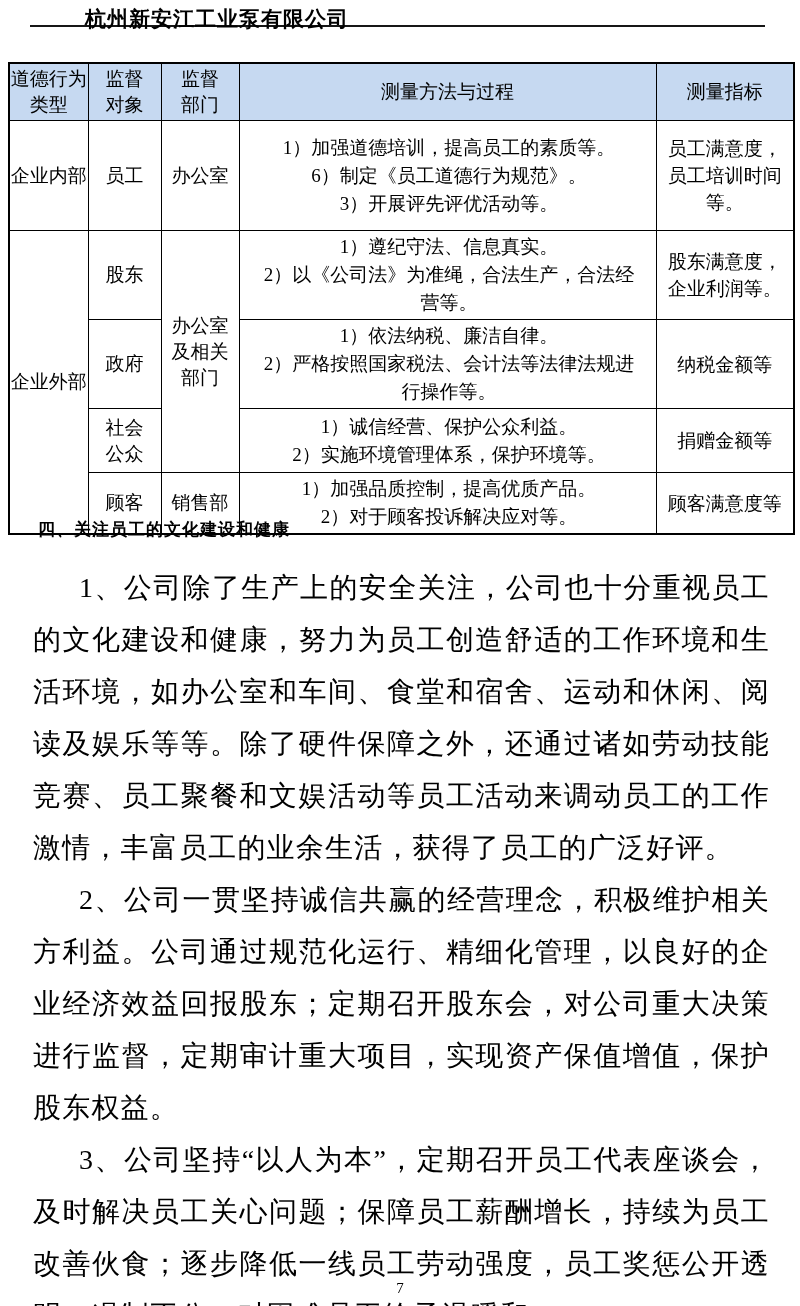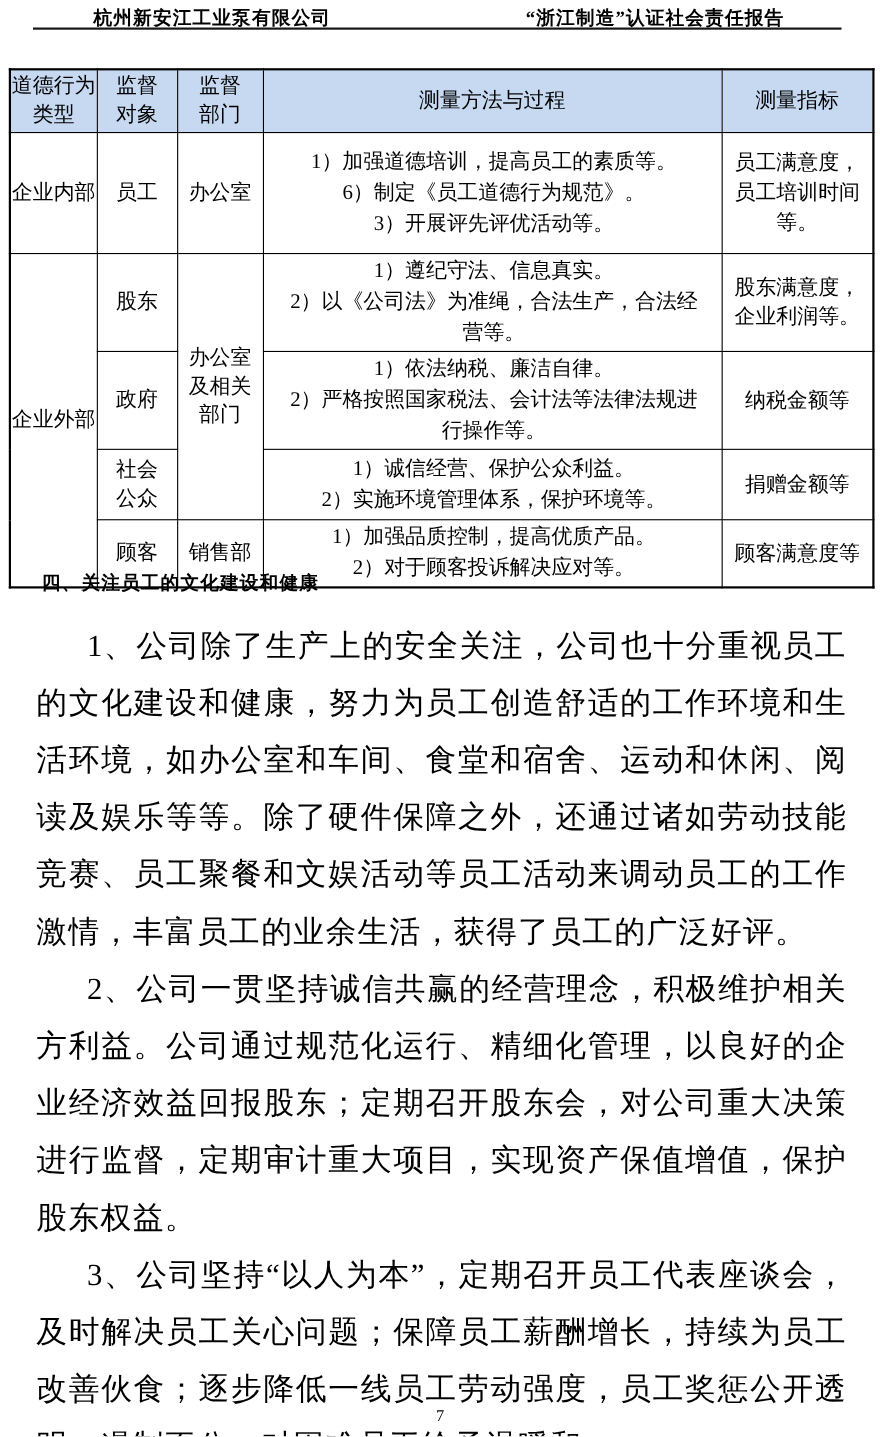--- a/index.html
+++ b/index.html
@@ -5,21 +5,21 @@
   html,body{margin:0;padding:0;background:#ffffff;}
   .page{
     position:relative;width:800px;height:1306px;background:#fff;color:#000;
     font-family:"Liberation Serif","DejaVu Serif",serif;overflow:hidden;
   }
   
   .doc-header{
     position:absolute;top:5px;left:30px;right:35px;height:22px;
     border-bottom:2px solid #161616;
     display:flex;justify-content:space-between;align-items:flex-start;
-    font-size:17px;font-weight:bold;letter-spacing:1px;
+    font-size:21px;font-weight:bold;letter-spacing:1px;
     padding:0 52px 0 55px;box-sizing:border-box;
   }
   
   .ethics-table{
     position:absolute;top:62px;left:8px;width:785px;
     border-collapse:collapse;table-layout:fixed;
     font-size:19px;border:2px solid #000;
   }
   .ethics-table th,.ethics-table td{border:1px solid #000;overflow:hidden;}
   .ethics-table .head th{
@@ -48,21 +48,20 @@
     font-size:15px;
   }
 </style>
 </head>
 <body>
 
 <div class="page">
 
   <div class="doc-header">
     <span>杭州新安江工业泵有限公司</span>
-    <span>“浙江制造”认证社会责任报告</span>
   </div>
 
   <table class="ethics-table">
     <colgroup>
       <col style="width:79px">
         <col style="width:73px">
         <col style="width:78px">
       <col style="width:417px">
         <col style="width:138px">
     </colgroup>

